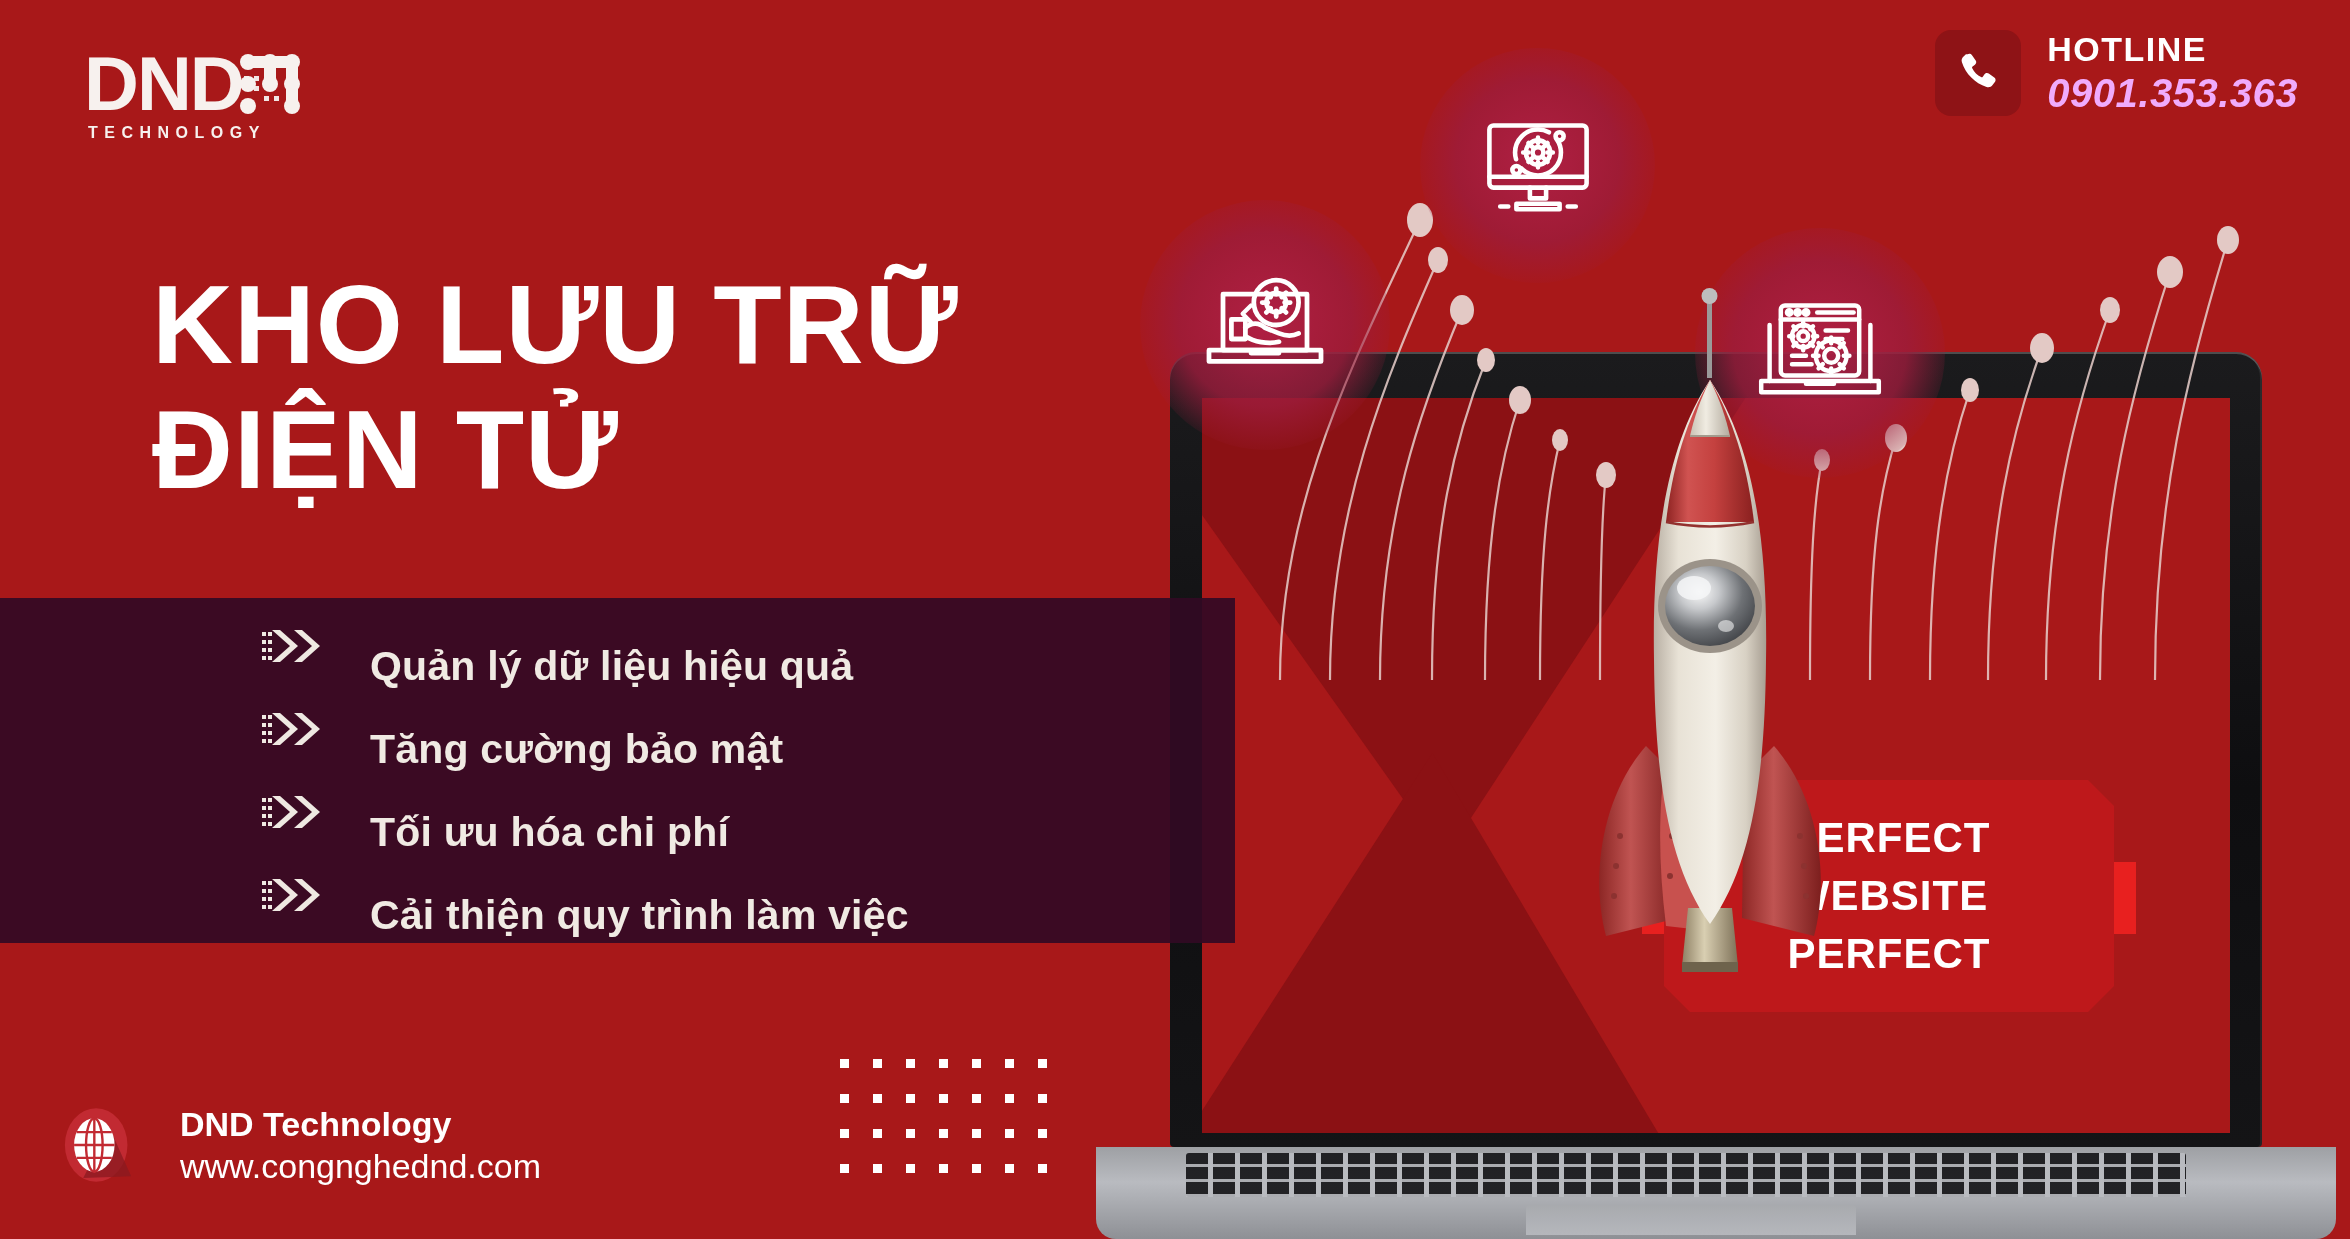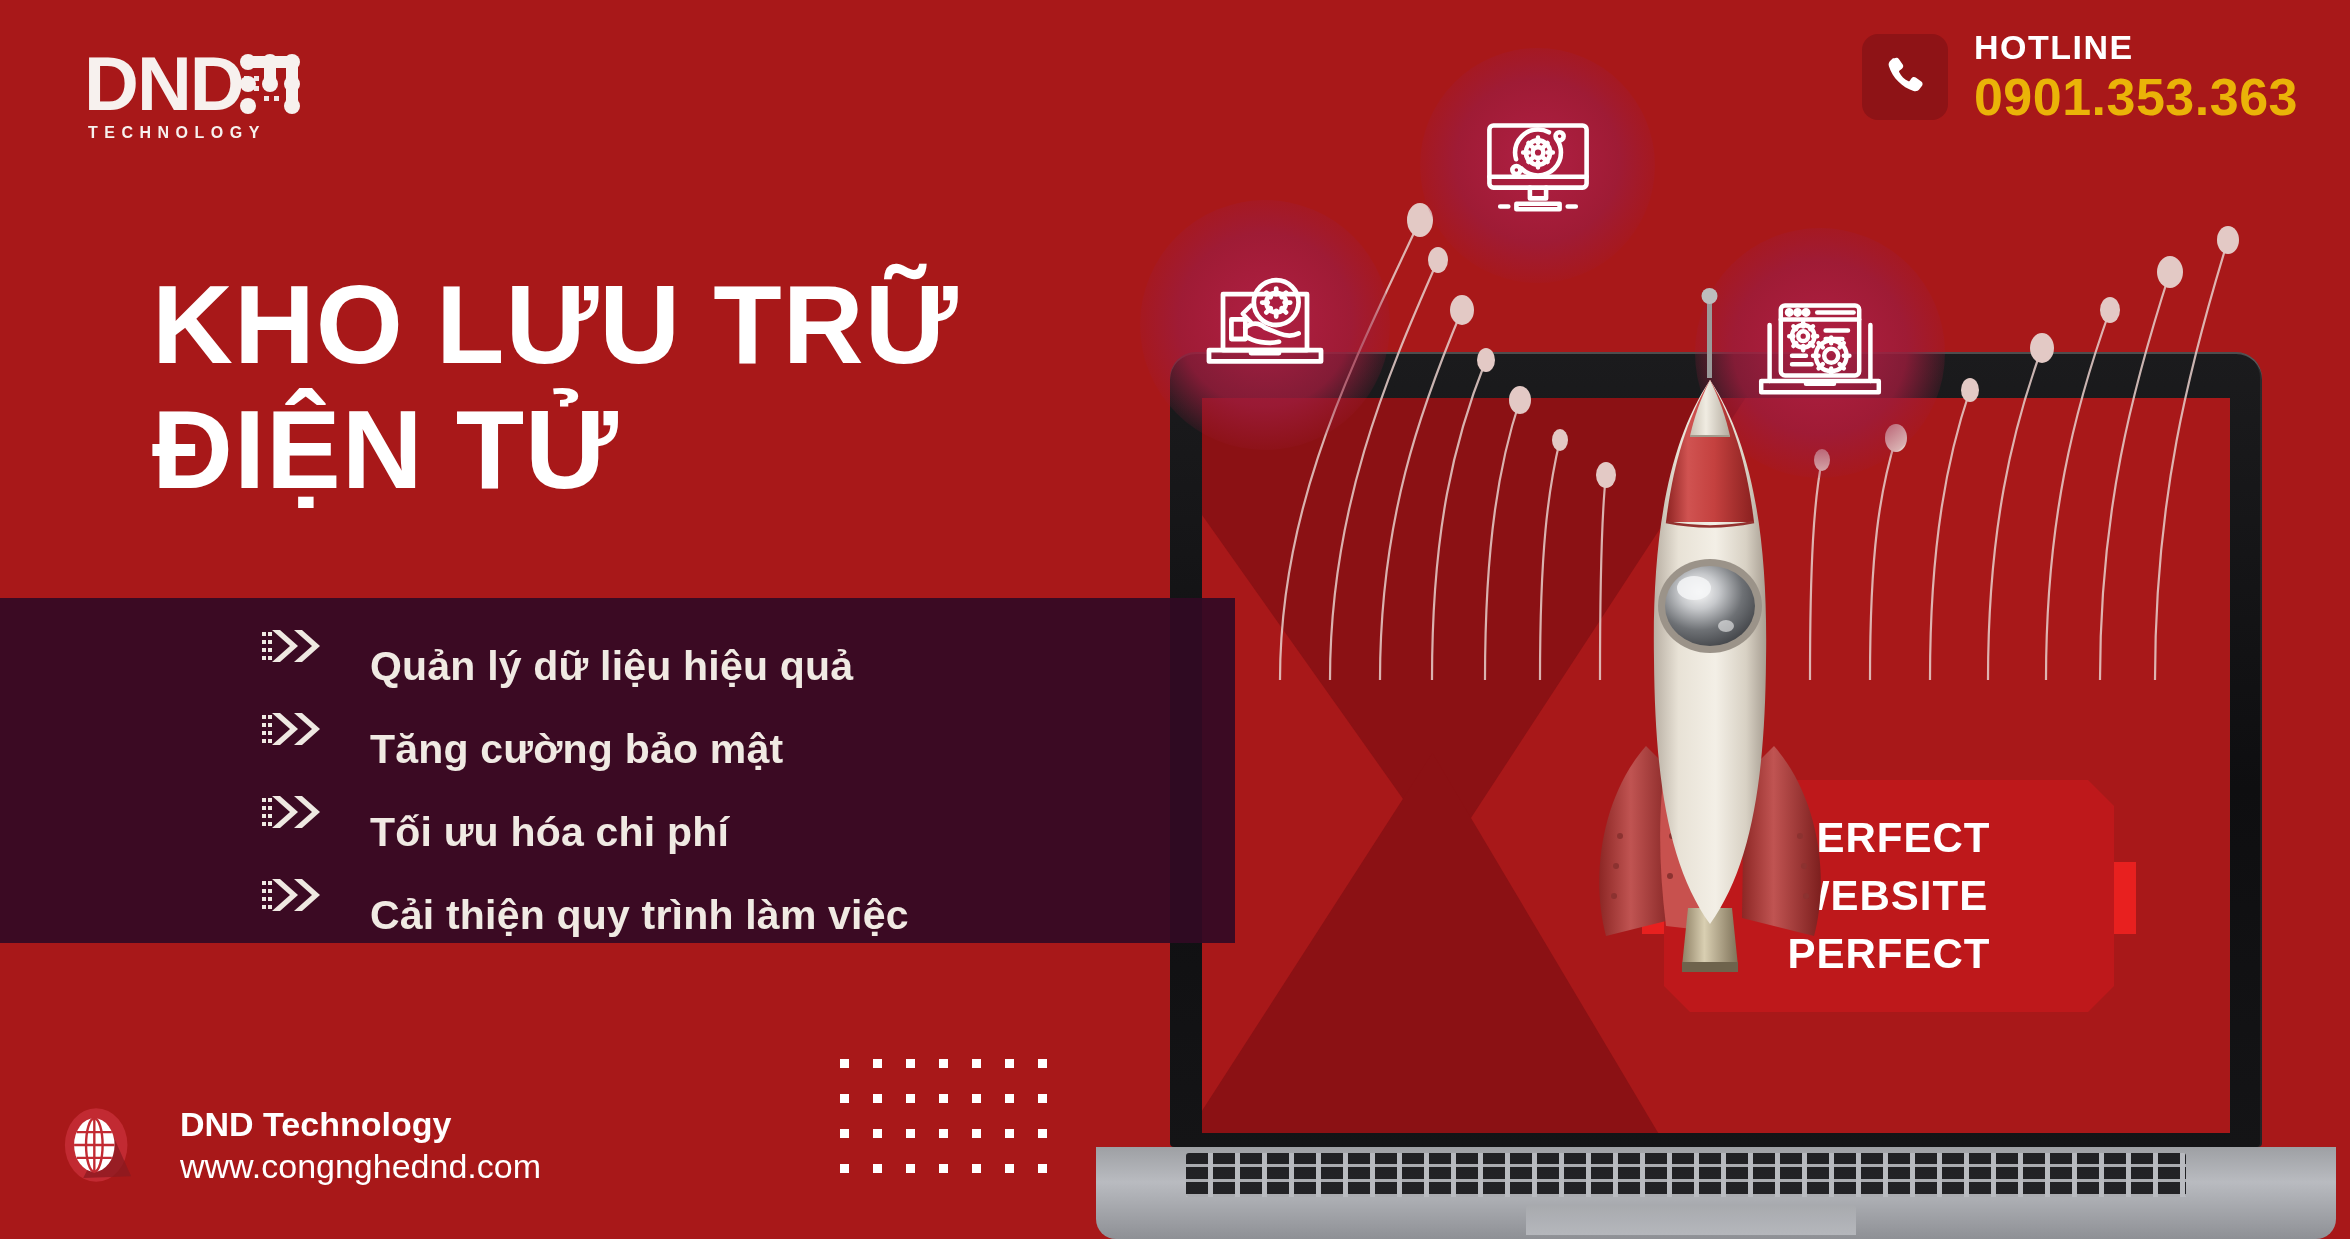--- a/index.html
+++ b/index.html
@@ -17,21 +17,21 @@
   .logo-tech{position:absolute;left:40px;top:96px;font-size:16px;font-weight:bold;
     color:#F7F1EE;letter-spacing:6.5px;}
   .logo-nodes{position:absolute;left:190px;top:24px;width:70px;height:70px;}
 
   
   .hotline{position:absolute;right:52px;top:30px;display:flex;align-items:center;gap:26px;padding-left:10px;}
   .hotline-icon{width:86px;height:86px;border-radius:16px;background:#8E1316;
     display:flex;align-items:center;justify-content:center;}
   .hotline-txt{display:flex;flex-direction:column;gap:4px;}
   .hotline-label{font-size:34px;font-weight:bold;color:#fff;letter-spacing:1.5px;line-height:1.05;}
-  .hotline-number{font-size:52px;font-weight:bold;color:#eab308;letter-spacing:0.5px;line-height:1.05;}
+  .hotline-number{font-size:40px;font-weight:bold;color:#f0abfc;letter-spacing:0.5px;line-height:1.05;font-style:italic;}
 
   
   .headline{position:absolute;left:152px;top:262px;z-index:7;}
   .headline div{font-size:112px;font-weight:bold;color:#fff;line-height:1.12;
     letter-spacing:1px;white-space:nowrap;}
 
   
   .panel{position:absolute;left:0;top:598px;width:1235px;height:345px;
     background:rgba(50,10,36,0.92);z-index:6;}
   .bullets{position:absolute;left:258px;top:618px;z-index:8;

